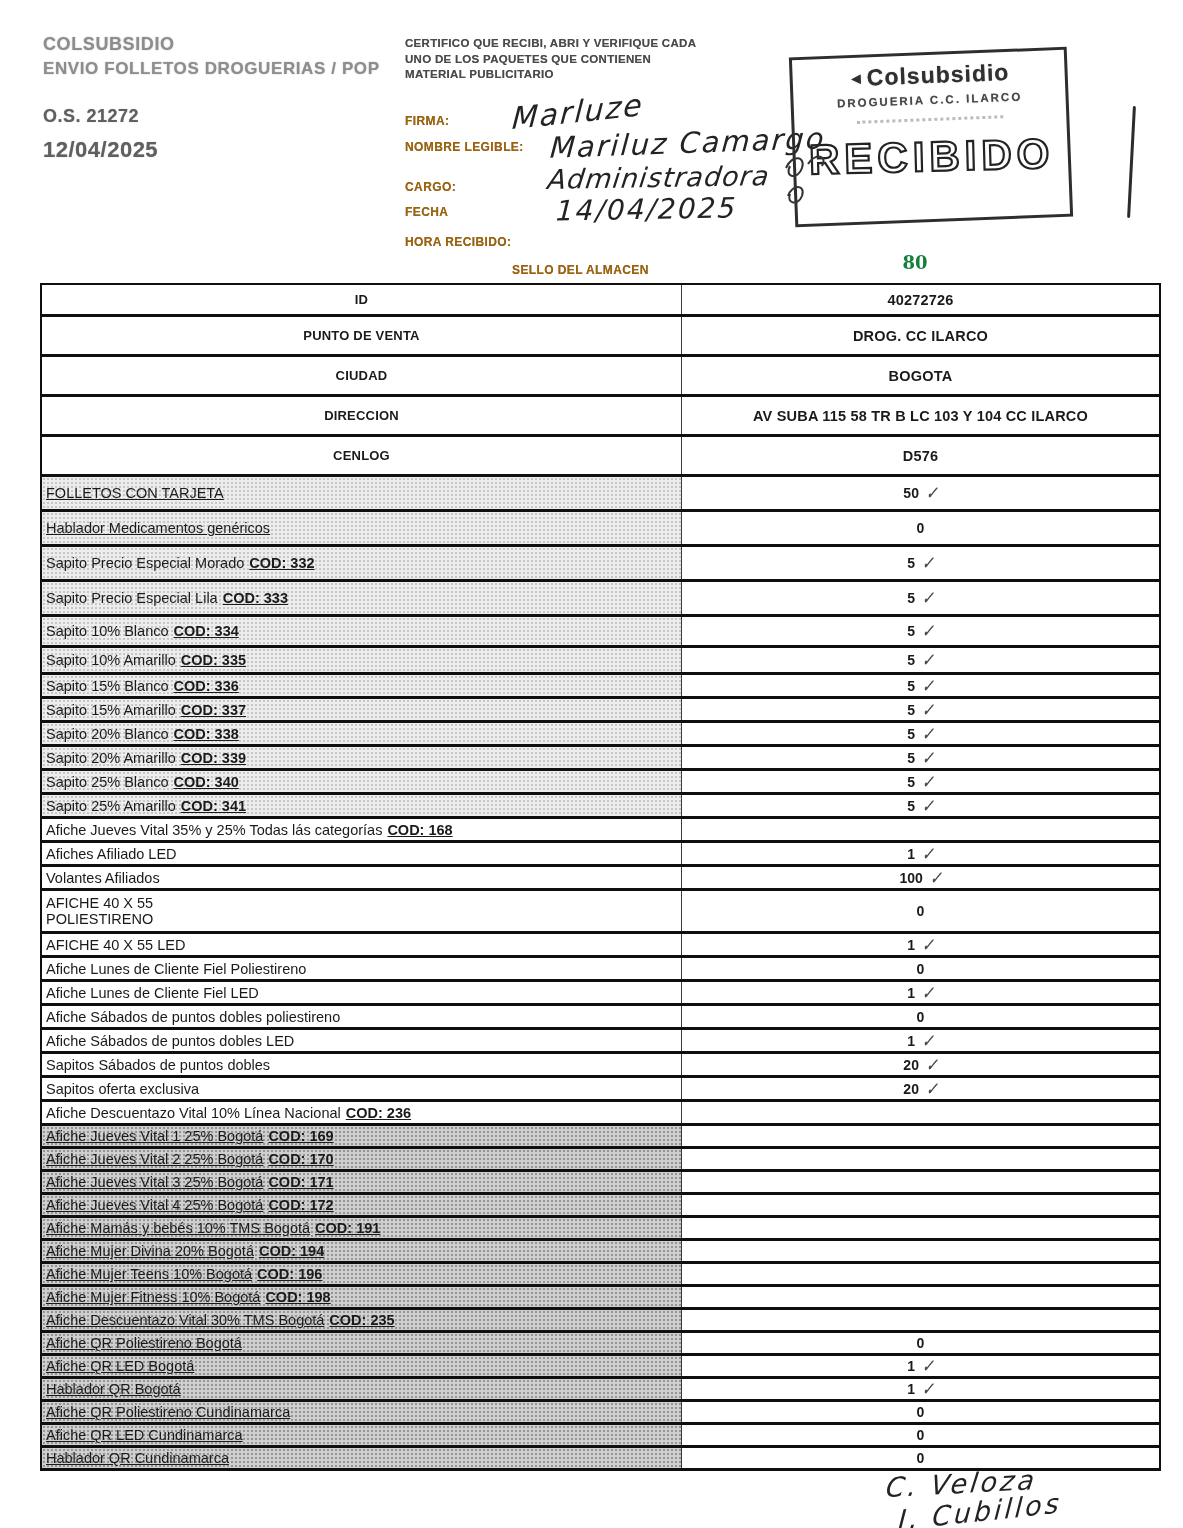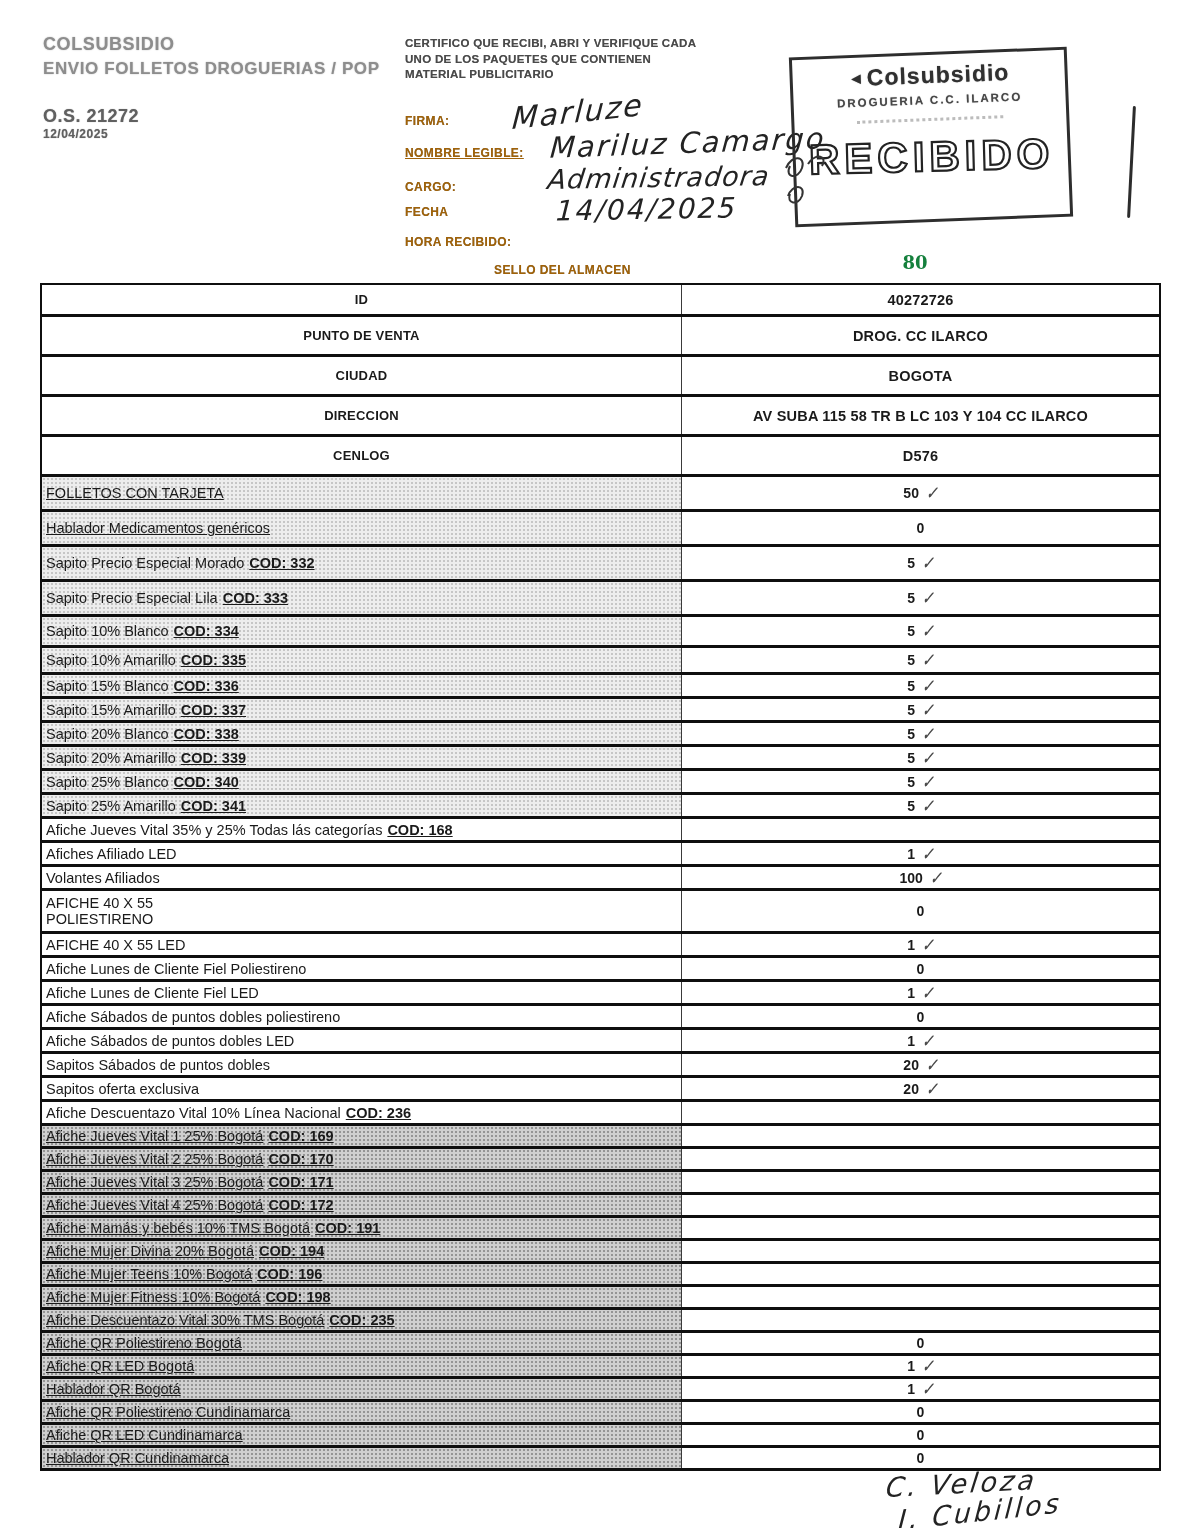--- a/index.html
+++ b/index.html
@@ -6,28 +6,28 @@
   html,body { background:#ffffff; }
   body { font-family:"Liberation Sans", sans-serif; }
   .sheet { position:relative; width:1183px; height:1528px; background:#fff; overflow:hidden; color:#1a1a1a; }
 
   
   .hdr-left { position:absolute; left:43px; top:34px; }
   .faded { color:#8d8d8d; font-weight:bold; letter-spacing:.6px; text-shadow:0 0 1.5px #b5b5b5; }
   .t1 { font-size:18px; }
   .t2 { font-size:17px; margin-top:4px; }
   .os  { margin-top:27px; font-size:18px; font-weight:bold; color:#606060; letter-spacing:.5px; text-shadow:0 0 1px #999; }
-  .odate { font-size:12px; font-weight:bold; color:#606060; letter-spacing:.5px; margin-top:0; text-shadow:0 0 1px #999; }
+  .odate { font-size:22px; font-weight:bold; color:#606060; letter-spacing:.5px; margin-top:10px; text-shadow:0 0 1px #999; }
 
   
   .hdr-mid { position:absolute; left:405px; top:36px; width:345px; height:250px; }
   .cert { font-size:11.5px; font-weight:bold; color:#4a4a4a; line-height:1.35; letter-spacing:.3px; width:300px; text-shadow:0 0 .5px #888; }
   .field { position:absolute; font-size:12px; font-weight:bold; color:#a16207; letter-spacing:.4px; text-shadow:0 0 .5px #888; }
-  .f1 { top:78px; }  .f2 { top:110px;text-decoration:underline; } .f3 { top:144px; }
-  .f4 { top:169px; } .f5 { top:199px; } .f6 { top:227px; left:89px; }
+  .f1 { top:78px; }  .f2 { top:104px; } .f3 { top:144px; }
+  .f4 { top:169px; } .f5 { top:199px; } .f6 { top:227px; left:107px; }
 
   
   .hw { position:absolute; font-family:"DejaVu Sans", sans-serif; font-style:italic; color:#232323; white-space:nowrap; }
   .hw-sig   { left:512px; top:94px;  font-size:30px; transform:rotate(-6deg) skewX(-10deg); letter-spacing:2px; }
   .hw-name  { left:550px; top:126px; font-size:29px; transform:rotate(-2deg) skewX(-6deg); letter-spacing:2px; }
   .hw-cargo { left:548px; top:162px; font-size:27px; transform:rotate(-1deg) skewX(-8deg); letter-spacing:1px; }
   .hw-date  { left:556px; top:193px; font-size:28px; transform:rotate(-1deg) skewX(-4deg); letter-spacing:2px; }
   .pen-stroke { position:absolute; left:1130px; top:106px; width:3px; height:112px; background:#2c2c2c; transform:rotate(3deg); border-radius:2px; }
 
   

